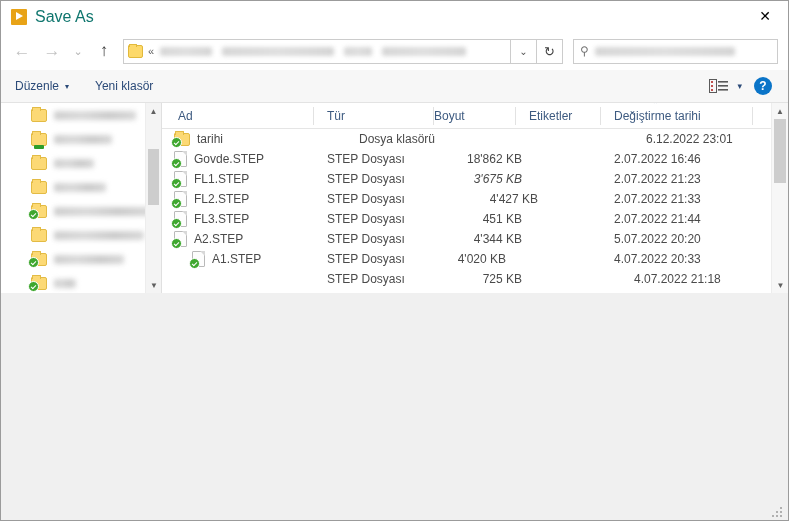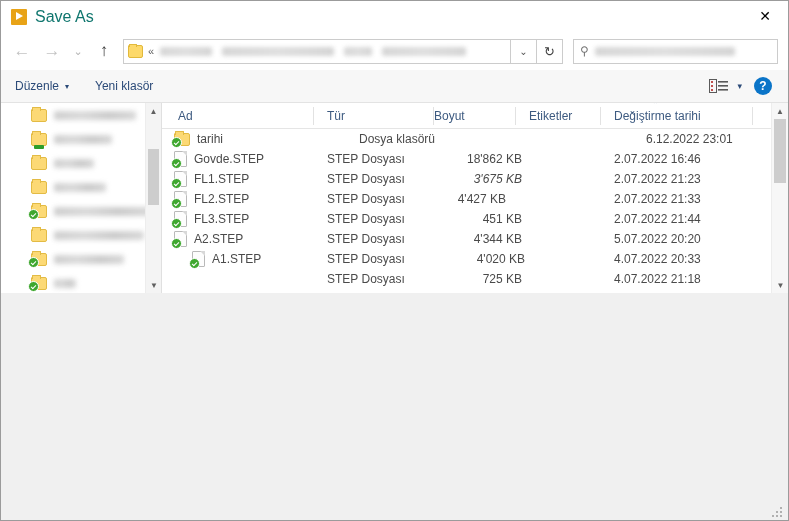--- a/index.html
+++ b/index.html
@@ -387,21 +387,21 @@
             <div class="cell" style="left: 452px;">2.07.2022 21:23</div>
           </div>
           <div class="row">
             <div class="cell" style="left: 12px;">
               <span class="file-ic" style="margin-right: 7px; position: relative;">
                 <span class="sync-badge"></span>
               </span>
               <span>FL2.STEP</span>
             </div>
             <div class="cell" style="left: 165px;">STEP Dosyası</div>
-            <div class="cell right" style="left: 244px; width: 100px;">4'427 KB</div>
+            <div class="cell right" style="left: 276px; width: 100px;">4'427 KB</div>
             <div class="cell" style="left: 367px;"></div>
             <div class="cell" style="left: 452px;">2.07.2022 21:33</div>
           </div>
           <div class="row">
             <div class="cell" style="left: 12px;">
               <span class="file-ic" style="margin-right: 7px; position: relative;">
                 <span class="sync-badge"></span>
               </span>
               <span>FL3.STEP</span>
             </div>
@@ -423,35 +423,35 @@
             <div class="cell" style="left: 452px;">5.07.2022 20:20</div>
           </div>
           <div class="row">
             <div class="cell" style="left: 12px; margin-left: 18px;">
               <span class="file-ic" style="margin-right: 7px; position: relative;">
                 <span class="sync-badge"></span>
               </span>
               <span>A1.STEP</span>
             </div>
             <div class="cell" style="left: 165px;">STEP Dosyası</div>
-            <div class="cell right" style="left: 263px; width: 100px;">4'020 KB</div>
+            <div class="cell right" style="left: 244px; width: 100px;">4'020 KB</div>
             <div class="cell" style="left: 367px;"></div>
             <div class="cell" style="left: 452px;">4.07.2022 20:33</div>
           </div>
           <div class="row">
             <div class="cell" style="left: 24px; margin-top: 48px;">
               <span class="file-ic" style="margin-right: 7px; position: relative;">
                 <span class="sync-badge"></span>
               </span>
               <span>A4.STEP</span>
             </div>
             <div class="cell" style="left: 165px;">STEP Dosyası</div>
             <div class="cell right" style="left: 260px; width: 100px;">725 KB</div>
             <div class="cell" style="left: 367px;"></div>
-            <div class="cell" style="left: 452px;">4.07.2022 21:18</div>
+            <div class="cell" style="left: 472px;">4.07.2022 21:18</div>
           </div>
         </div>
       <div class="list-scroll">
         <div class="sb-arrow">▲</div>
         <div class="sb-thumb" style="height:64px"></div>
         <div class="sb-arrow" style="position:absolute;bottom:0;width:17px">▼</div>
       </div>
     </div>
   </div>
 

